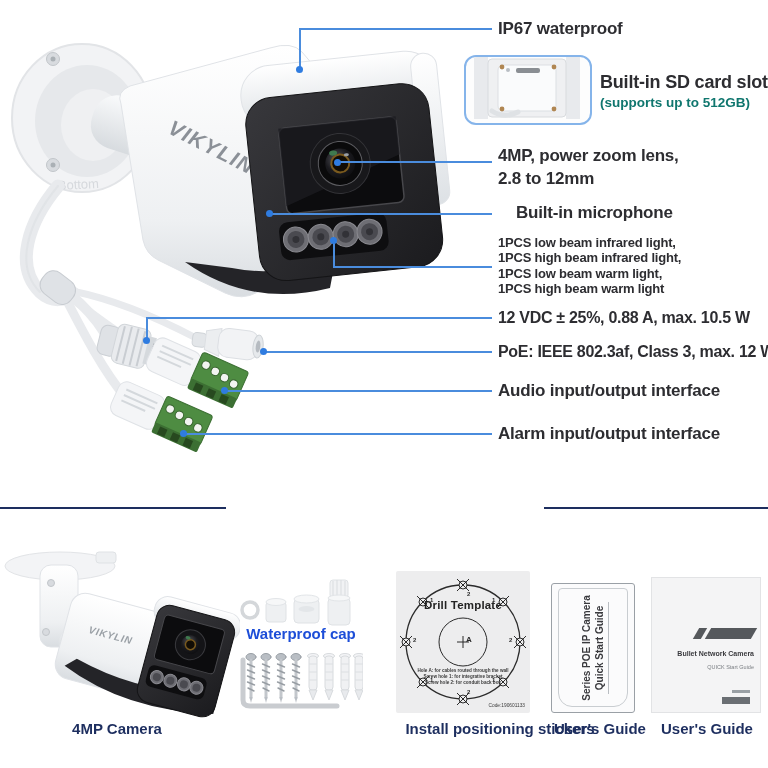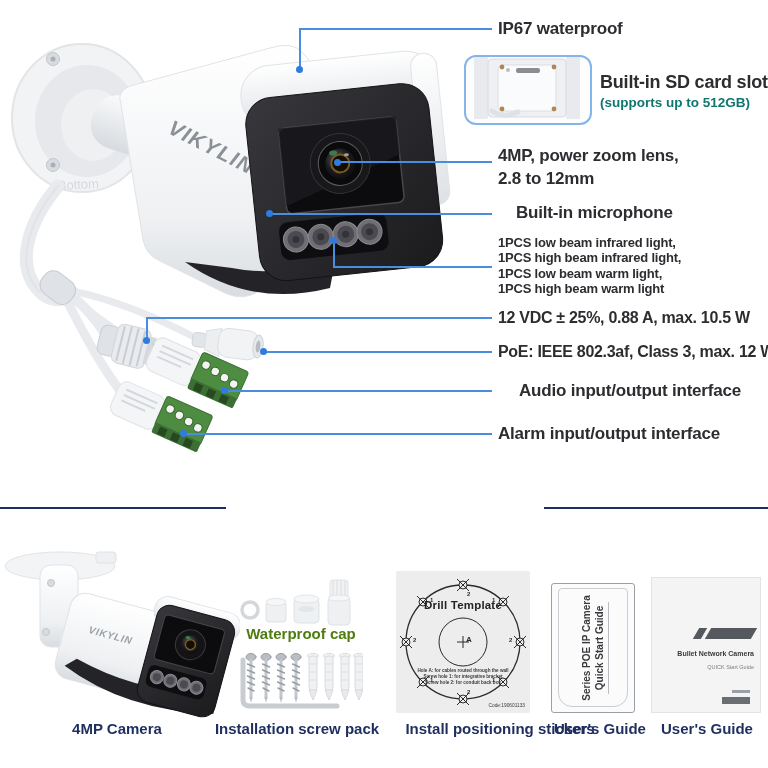--- a/index.html
+++ b/index.html
@@ -15,21 +15,21 @@
   .co-text.small{font-size:13px;line-height:15.5px;font-weight:600;}
   .co-text.spec{font-size:16px;letter-spacing:-0.3px;}
   .co-sub{position:absolute;color:#0f766e;font-weight:600;font-size:13.5px;white-space:nowrap;}
   
   .sd-inset{position:absolute;left:464px;top:55px;width:124px;height:66px;border:2px solid #85b4ea;border-radius:12px;background:#fdfdfd;overflow:hidden;}
   
   .divider-line{position:absolute;height:2px;background:#1d2e5f;top:507px;}
   .box-title{position:absolute;top:484px;left:50%;transform:translateX(-50%);color:#1d2e5f;font-size:33px;font-weight:700;letter-spacing:-0.5px;white-space:nowrap;}
   
   .box-label{position:absolute;top:720px;transform:translateX(-50%);color:#1d2e5f;font-size:15px;font-weight:700;white-space:nowrap;}
-  .cap-label{position:absolute;top:625px;left:301px;transform:translateX(-50%);color:#4d7c0f;font-size:15px;font-weight:700;white-space:nowrap;}
+  .cap-label{position:absolute;top:625px;left:301px;transform:translateX(-50%);color:#1d4ed8;font-size:15px;font-weight:700;white-space:nowrap;}
   .art{position:absolute;}
   
   .template{position:absolute;left:396px;top:571px;width:134px;height:142px;background:#ededee;border-radius:2px;}
   
   .guide1{position:absolute;left:551px;top:583px;width:82px;height:128px;background:#fbfbfc;border:1px solid #9aa0a6;border-radius:3px;}
   .guide1-inner{position:absolute;left:6px;top:4px;width:68px;height:117px;border:1px solid #c9cdd1;border-radius:4px 4px 14px 14px;}
   .guide1-rule{position:absolute;left:56px;top:18px;width:1px;height:92px;background:#b9bdc2;}
   .guide1-spine{position:absolute;left:50%;top:50%;transform:translate(-50%,-50%) rotate(-90deg);text-align:center;white-space:nowrap;color:#3a3a3e;font-weight:700;font-size:10px;line-height:13px;}
   
   .guide2{position:absolute;left:651px;top:577px;width:108px;height:134px;background:#f4f4f5;border:1px solid #e2e3e5;}
@@ -244,21 +244,21 @@
 
   <div class="co-text spec" style="left:498px;top:309px;">12 VDC ± 25%, 0.88 A, max. 10.5 W</div>
   <div class="co-line" style="left:146px;top:317px;width:346px;"></div>
   <div class="co-vline" style="left:146px;top:317px;height:22px;"></div>
   <div class="co-dot" style="left:143px;top:337px;"></div>
 
   <div class="co-text spec" style="left:498px;top:343px;">PoE: IEEE 802.3af, Class 3, max. 12 W</div>
   <div class="co-line" style="left:264px;top:351px;width:228px;"></div>
   <div class="co-dot" style="left:260px;top:348px;"></div>
 
-  <div class="co-text" style="left:519px;top:381px;">Audio input/output interface</div>
+  <div class="co-text" style="left:498px;top:381px;">Audio input/output interface</div>
   <div class="co-line" style="left:226px;top:390px;width:266px;"></div>
   <div class="co-dot" style="left:221px;top:387px;"></div>
 
   <div class="co-text" style="left:498px;top:424px;">Alarm input/output interface</div>
   <div class="co-line" style="left:184px;top:433px;width:308px;"></div>
   <div class="co-dot" style="left:180px;top:430px;"></div>
 
   <div class="divider-line" style="left:0;width:226px;"></div>
   <div class="divider-line" style="left:544px;width:224px;"></div>
 
@@ -476,18 +476,17 @@
   <div class="guide2">
     <div class="guide2-slash-a"></div>
     <div class="guide2-slash-b"></div>
     <div class="guide2-title">Bullet Network Camera</div>
     <div class="guide2-sub">QUICK Start Guide</div>
     <div class="guide2-tiny"></div>
     <div class="guide2-bar"></div>
   </div>
 
   <div class="box-label" style="left:117px;">4MP Camera</div>
-  <div class="box-label" style="left:297px;">Installation screw pack</div>
   <div class="box-label" style="left:463px;margin-left:37px;">Install positioning stickers</div>
   <div class="box-label" style="left:600px;">User's Guide</div>
   <div class="box-label" style="left:707px;">User's Guide</div>
 
 </div>
 
 </body></html>

